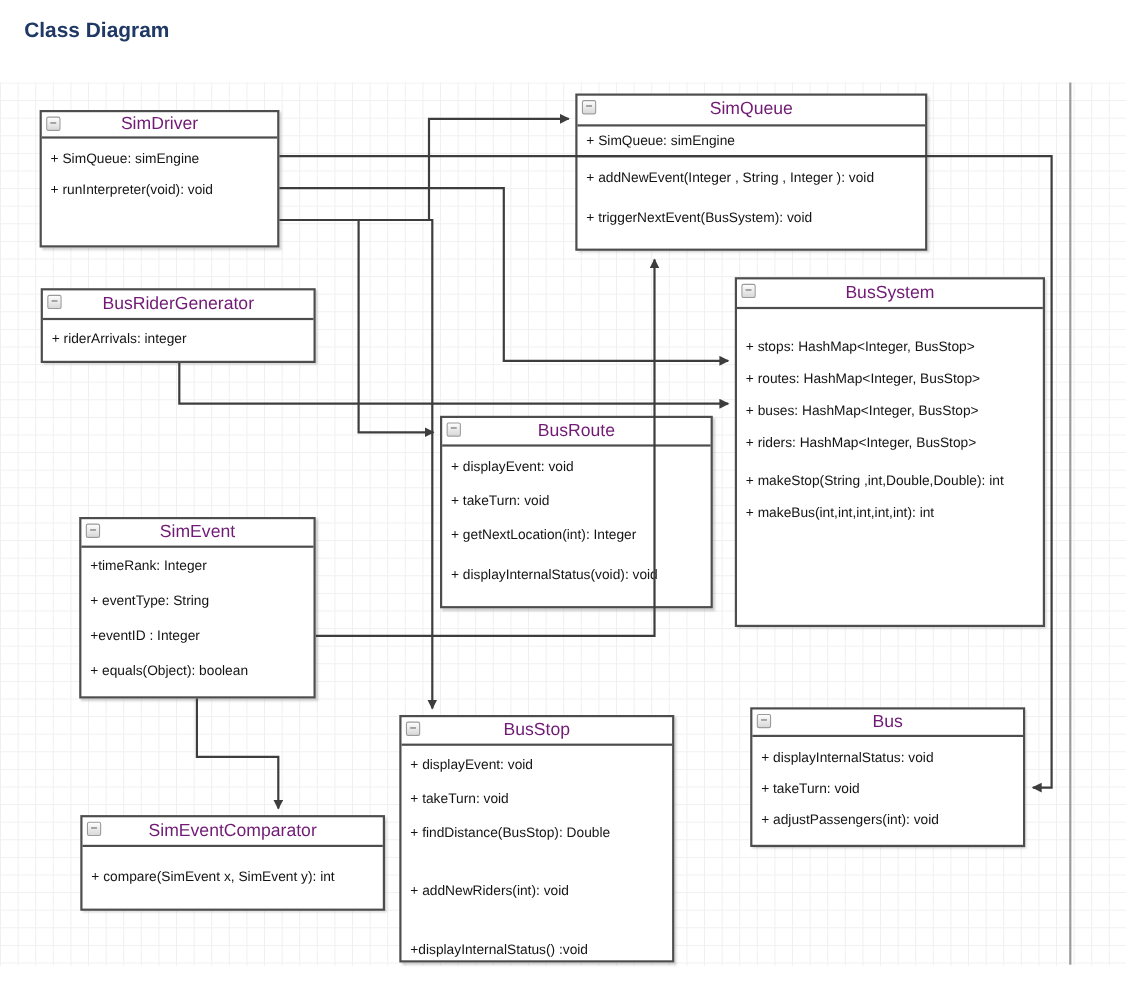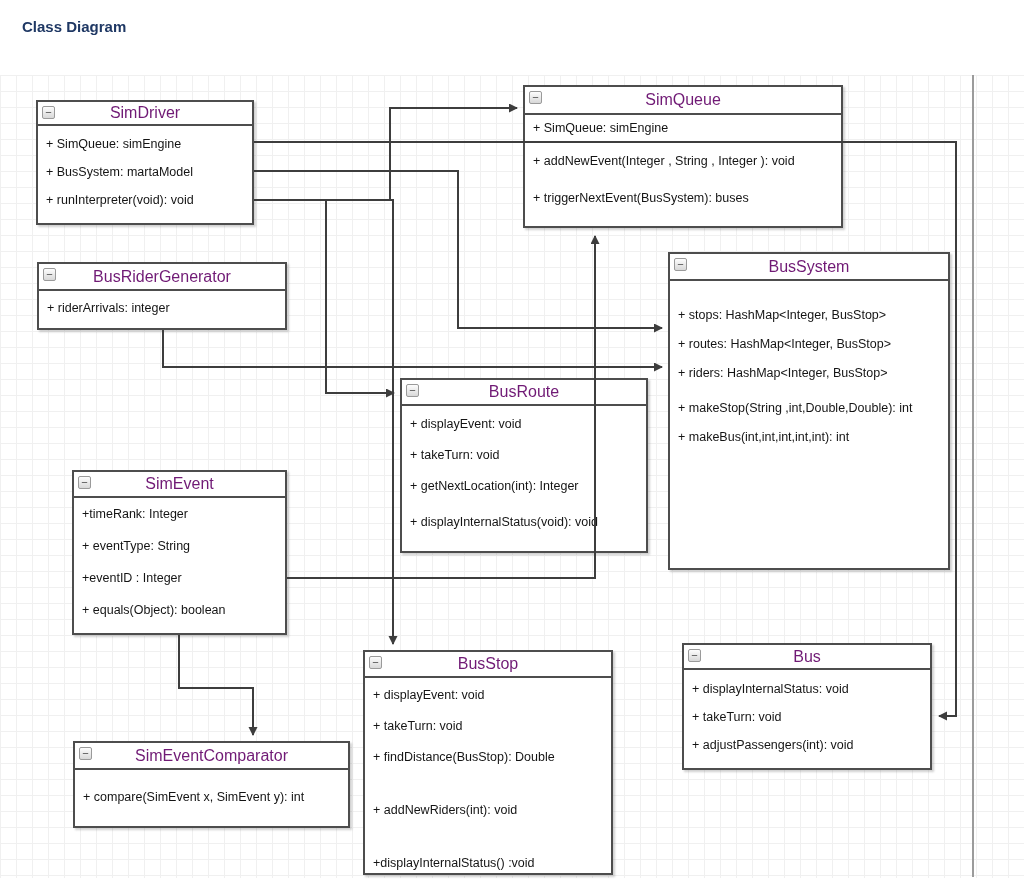--- a/index.html
+++ b/index.html
@@ -4,21 +4,21 @@
 <style>
   * { box-sizing: border-box; }
   html,body { margin:0; padding:0; }
   body {
     width:1024px; height:893px; position:relative; overflow:hidden;
     background:#ffffff;
     font-family:"Liberation Sans", sans-serif;
   }
   .page-title {
     position:absolute; left:22px; top:18px;
-    font-size:15px; font-weight:bold; color:#1f3864;
+    font-size:19px; font-weight:bold; color:#1f3864;
   }
   
   .canvas {
     position:absolute; left:0; top:75px; width:1024px; height:803px;
     background-image:
       linear-gradient(#f0f0f0 1px, transparent 1px),
       linear-gradient(90deg, #f0f0f0 1px, transparent 1px);
     background-size:16px 16px;
   }
   .page-border-v {
@@ -106,35 +106,34 @@
 
 <div class="page-title">Class Diagram</div>
 
 <div class="classbox" id="box-simdriver">
   <div class="cheader">
     <span class="collapse">−</span>
     <span class="cname">SimDriver</span>
   </div>
   <div class="cbody">
     <div class="row">+ SimQueue: simEngine</div>
-    <div class="row">+ BusSystem: martaModel</div>
     <div class="row">+ runInterpreter(void): void</div>
   </div>
 </div>
 
 <div class="classbox" id="box-simqueue">
   <div class="cheader">
     <span class="collapse">−</span>
     <span class="cname">SimQueue</span>
   </div>
   <div class="cbody">
     <div class="attr-row">+ SimQueue: simEngine</div>
     <div class="sectionline"></div>
     <div class="method-row">+ addNewEvent(Integer , String , Integer ): void</div>
-    <div class="method-row">+ triggerNextEvent(BusSystem): buses</div>
+    <div class="method-row">+ triggerNextEvent(BusSystem): void</div>
   </div>
 </div>
 
 <div class="classbox" id="box-busridergen">
   <div class="cheader">
     <span class="collapse">−</span>
     <span class="cname">BusRiderGenerator</span>
   </div>
   <div class="cbody">
     <div class="row">+ riderArrivals: integer</div>
@@ -142,20 +141,21 @@
 </div>
 
 <div class="classbox" id="box-bussystem">
   <div class="cheader">
     <span class="collapse">−</span>
     <span class="cname">BusSystem</span>
   </div>
   <div class="cbody">
     <div class="row">+ stops: HashMap&lt;Integer, BusStop&gt;</div>
     <div class="row">+ routes: HashMap&lt;Integer, BusStop&gt;</div>
+    <div class="row">+ buses: HashMap&lt;Integer, BusStop&gt;</div>
     <div class="row">+ riders: HashMap&lt;Integer, BusStop&gt;</div>
     <div class="row gap">+ makeStop(String ,int,Double,Double): int</div>
     <div class="row">+ makeBus(int,int,int,int,int): int</div>
   </div>
 </div>
 
 <div class="classbox" id="box-busroute">
   <div class="cheader">
     <span class="collapse">−</span>
     <span class="cname">BusRoute</span>

